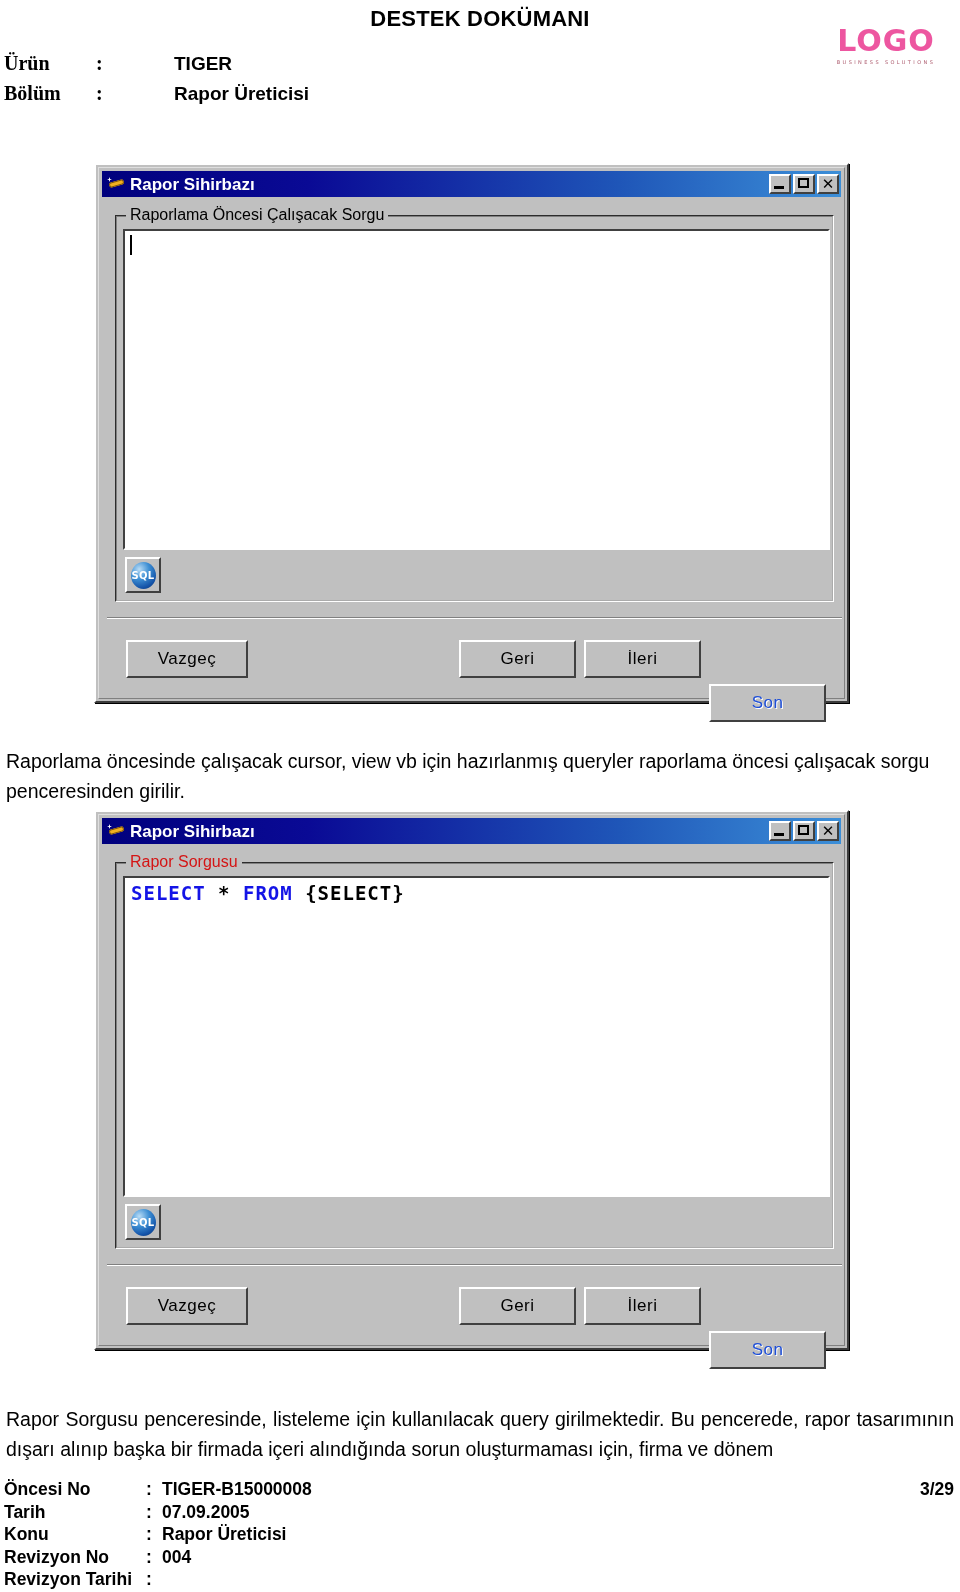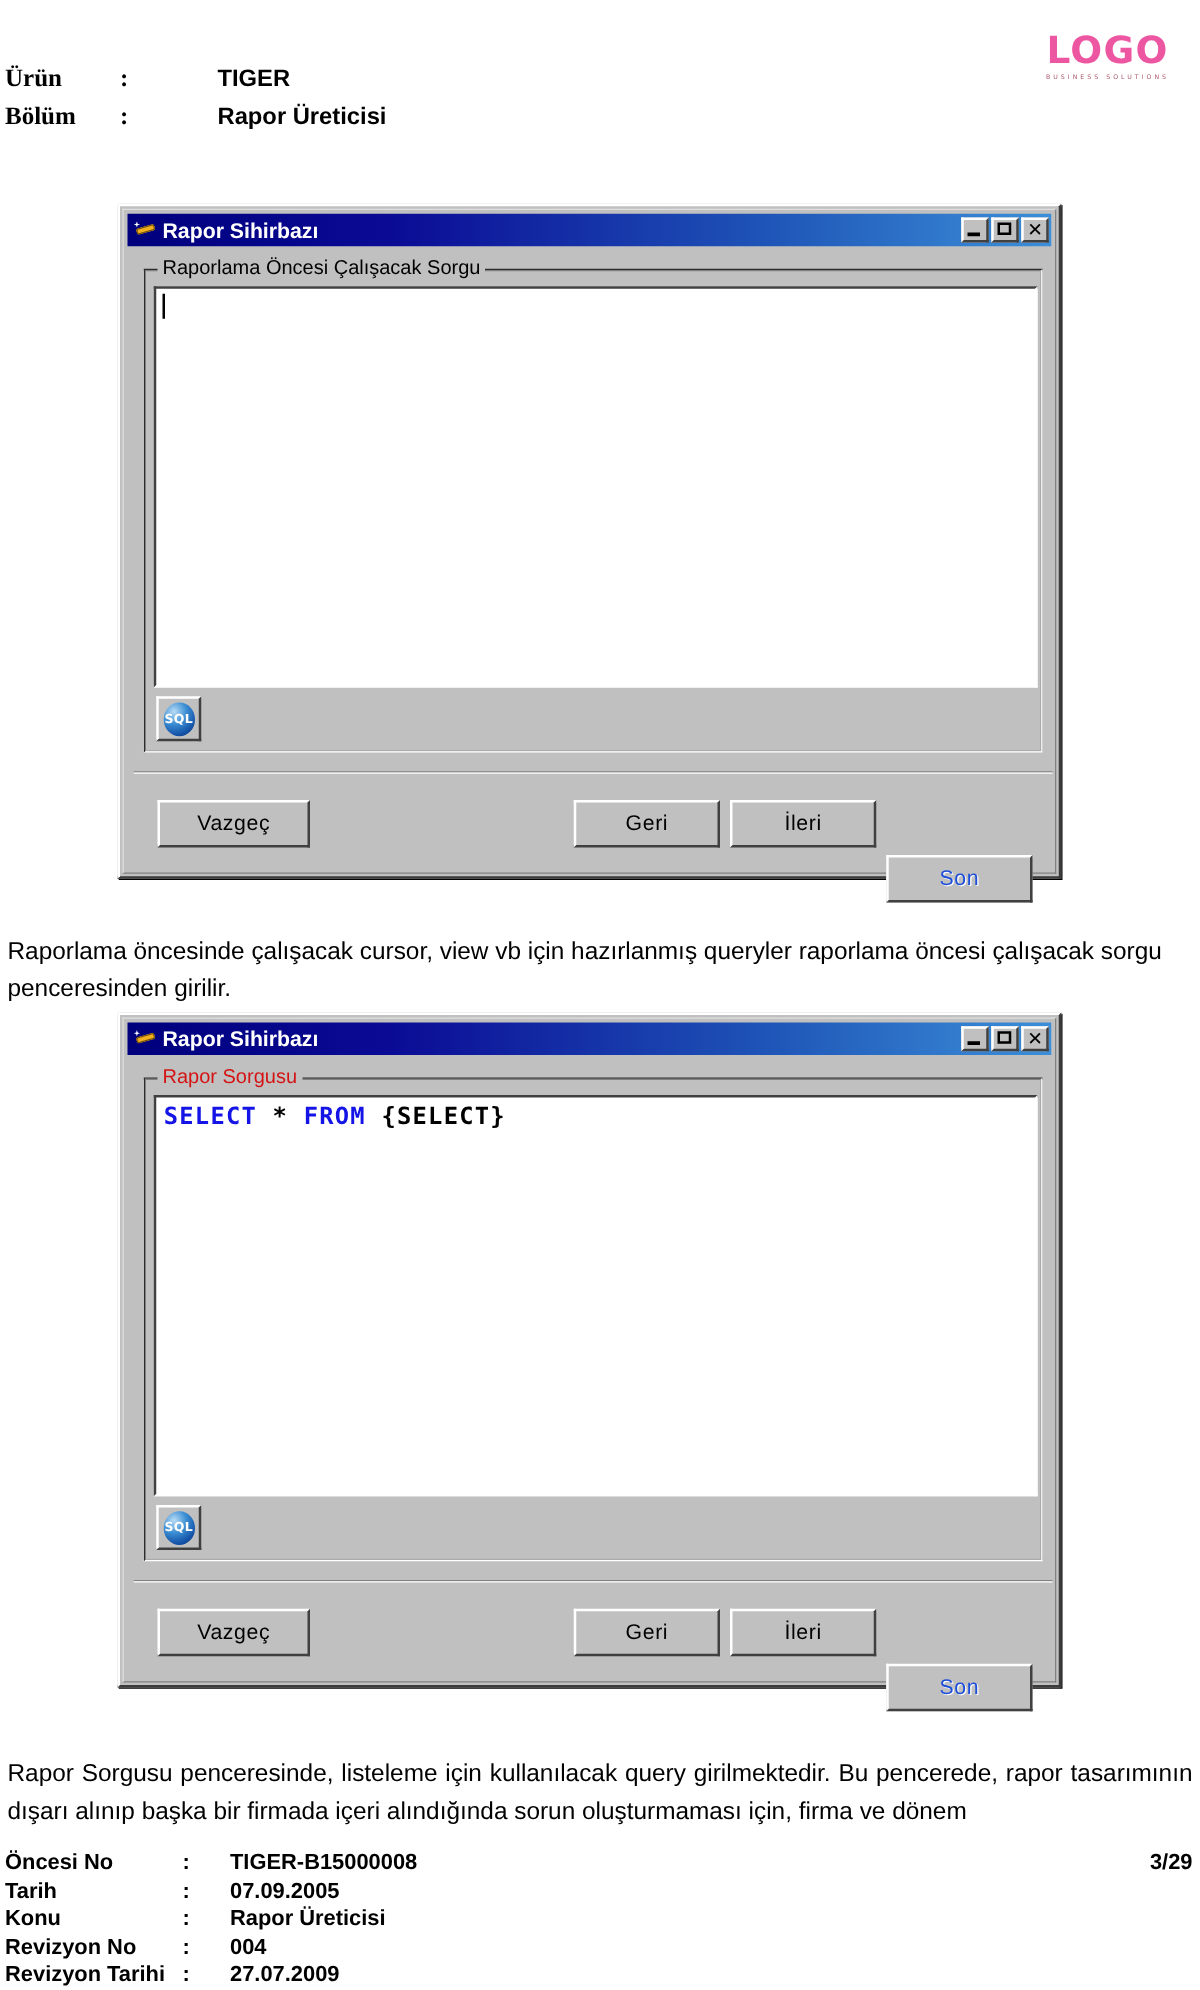--- a/index.html
+++ b/index.html
@@ -328,33 +328,34 @@
     left: 4px;
     top: 1478px;
     width: 952px;
     font-size: 17.5px;
     font-weight: bold;
     line-height: 22.5px;
   }
   .f-row { display: flex; align-items: baseline; }
   .f-label { width: 142px; flex: 0 0 auto; }
   .f-colon { width: 16px; flex: 0 0 auto; }
-  .f-value { flex: 1 1 auto; margin-left: 22px; }
+  .f-value { flex: 1 1 auto; }
   .page-num {
     position: absolute;
     right: 2px;
     top: 0;
     font-size: 17.5px;
     font-weight: bold;
   }
 </style>
 </head>
 <body>
 
 <div class="doc-header">
+  <div class="doc-title">DESTEK DOKÜMANI</div>
 
   <div class="meta-table">
     <div class="meta-row">
       <span class="meta-label">Ürün</span>
       <span class="meta-colon">:</span>
       <span class="meta-value">TIGER</span>
     </div>
     <div class="meta-row">
       <span class="meta-label">Bölüm</span>
       <span class="meta-colon">:</span>
@@ -482,15 +483,14 @@
     <span class="f-value">Rapor Üreticisi</span>
   </div>
   <div class="f-row">
     <span class="f-label">Revizyon No</span>
     <span class="f-colon">:</span>
     <span class="f-value">004</span>
   </div>
   <div class="f-row">
     <span class="f-label">Revizyon Tarihi</span>
     <span class="f-colon">:</span>
-    <span class="f-value">27.07.2009</span>
   </div>
 </div>
 
 </body></html>

